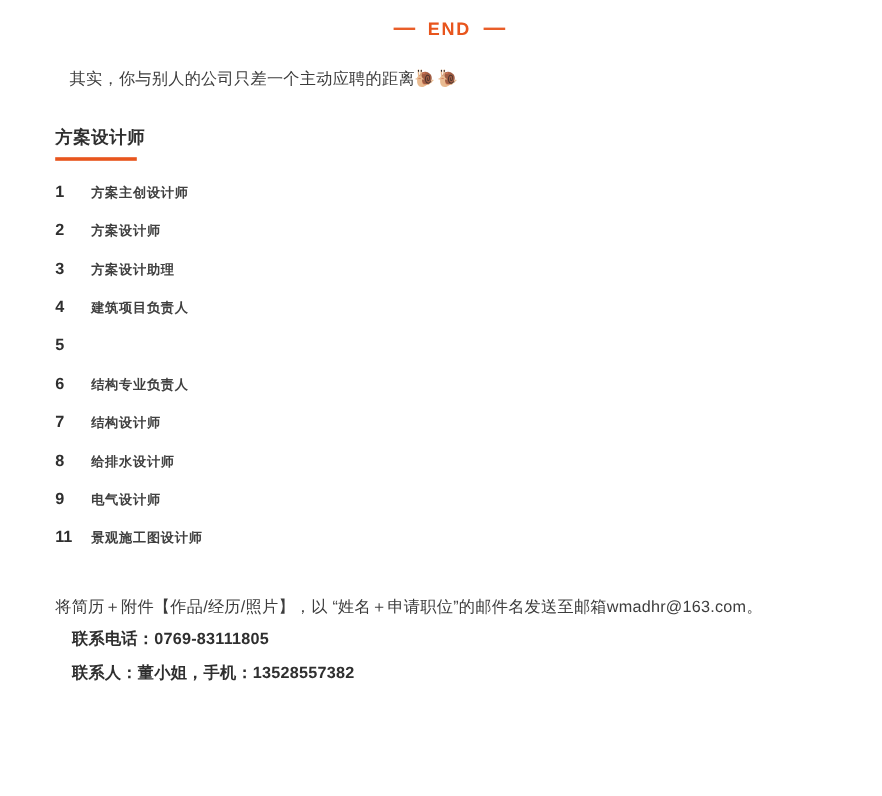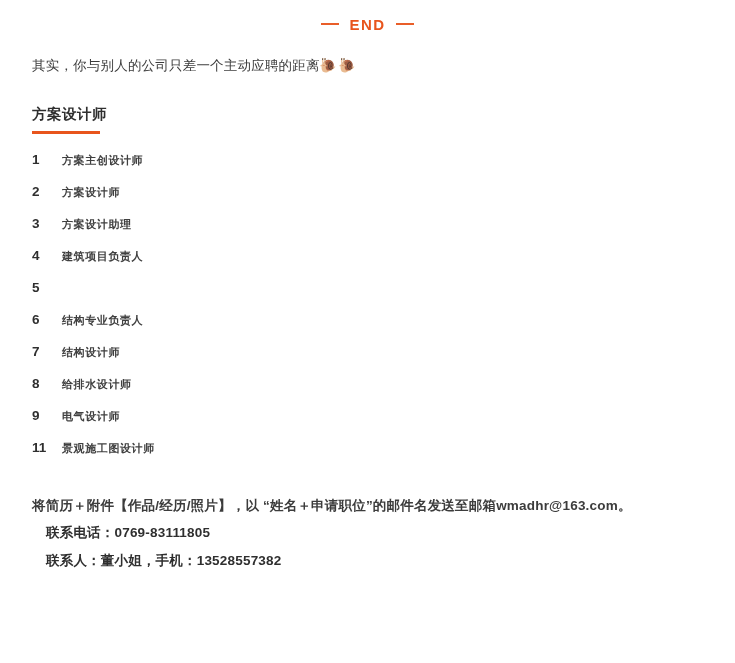--- a/index.html
+++ b/index.html
@@ -12,20 +12,21 @@
     background: #ffffff;
     font-family: "Liberation Sans", sans-serif;
     color: #3a3a3a;
     overflow: hidden;
   }
   .page {
     position: relative;
     width: 735px;
     height: 497px;
     box-sizing: border-box;
+    padding-left: 14px;
   }
 
   
   .end-row {
     display: flex;
     align-items: center;
     justify-content: center;
     gap: 10px;
     padding-top: 6px;
     height: 36px;
@@ -39,21 +40,21 @@
   }
   .end-text {
     font-size: 15px;
     font-weight: bold;
     letter-spacing: 1.5px;
     color: #e8551d;
   }
 
   
   .intro {
-    margin: 12px 0 0 32px;
+    margin: 12px 0 0 44px;
     font-size: 13.5px;
     color: #3c3c3c;
     line-height: 1.6;
     letter-spacing: 0.2px;
   }
   .emoji {
     font-size: 14px;
     letter-spacing: 1px;
   }
 
@@ -106,21 +107,20 @@
   
   .contact {
     margin-left: 32px;
     margin-top: 20px;
   }
   .contact-line {
     font-size: 13.5px;
     color: #3c3c3c;
     line-height: 2.05;
     letter-spacing: 0.2px;
-    font-weight: bold;
   }
   .contact-line.bold {
     font-weight: bold;
     color: #2f2f2f;
     margin-left: 14px;
   }
 </style>
 </head>
 <body>
 

